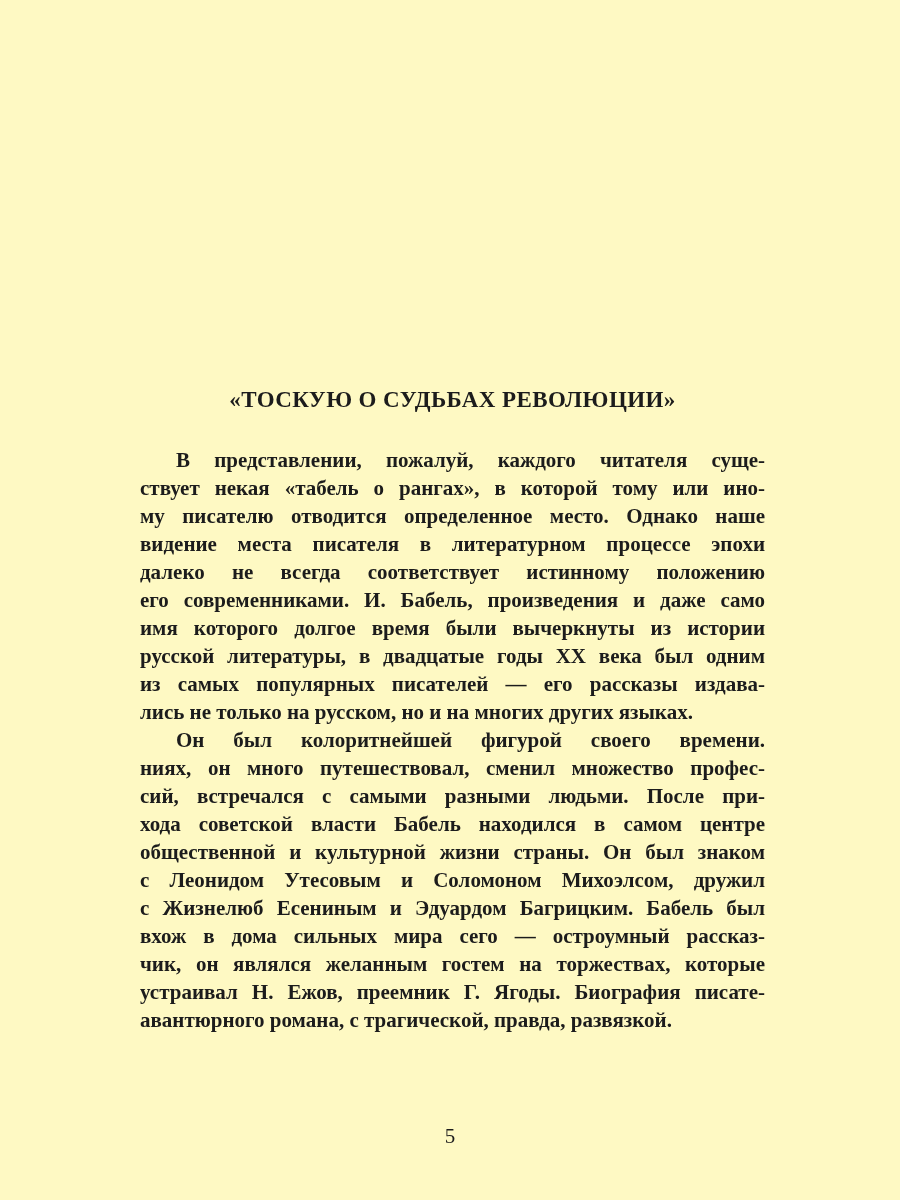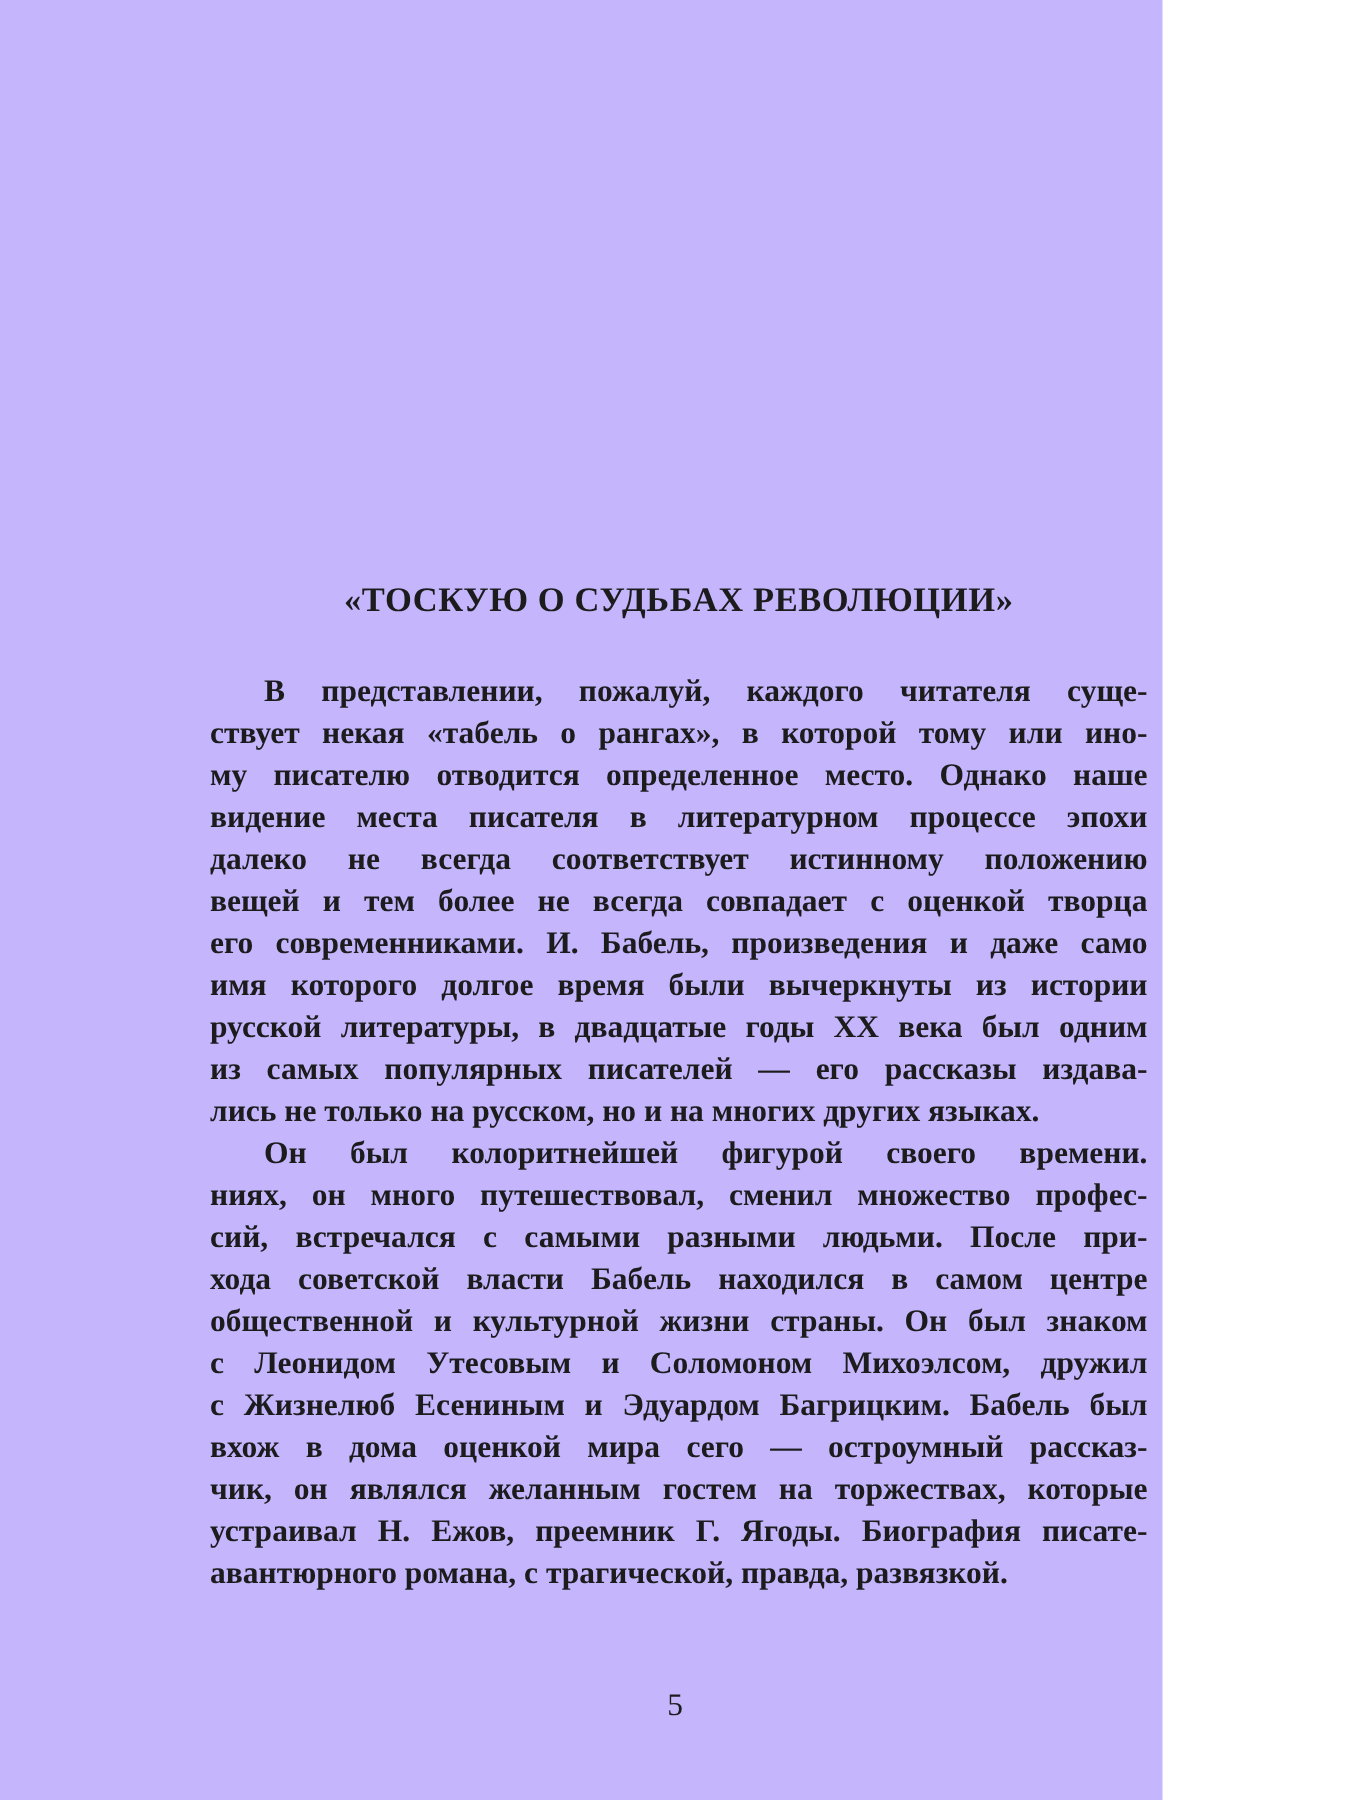--- a/index.html
+++ b/index.html
@@ -2,23 +2,23 @@
 <html><head>
 <meta charset="utf-8">
 <style>
   html, body {
     margin: 0;
     padding: 0;
     background: #ffffff;
   }
   .page {
     position: relative;
-    width: 775px;
+    width: 900px;
     height: 1200px;
-    background: #c4b5fd;
+    background: #fef9c3;
     color: #1c1c1c;
     font-family: "Liberation Serif", "DejaVu Serif", serif;
     overflow: hidden;
   }
   .content {
     position: absolute;
     left: 140px;
     top: 386px;
     width: 625px;
   }
@@ -62,35 +62,34 @@
 
 <div class="page">
   <div class="content">
     <h1 class="title">«ТОСКУЮ О СУДЬБАХ РЕВОЛЮЦИИ»</h1>
     <div class="paragraph">
         <div class="line first">В представлении, пожалуй, каждого читателя суще-</div>
         <div class="line">ствует некая «табель о рангах», в которой тому или ино-</div>
         <div class="line">му писателю отводится определенное место. Однако наше</div>
         <div class="line">видение места писателя в литературном процессе эпохи</div>
         <div class="line">далеко не всегда соответствует истинному положению</div>
-        <div class="line">вещей и тем более не всегда совпадает с оценкой творца</div>
         <div class="line">его современниками. И. Бабель, произведения и даже само</div>
         <div class="line">имя которого долгое время были вычеркнуты из истории</div>
         <div class="line">русской литературы, в двадцатые годы XX века был одним</div>
         <div class="line">из самых популярных писателей — его рассказы издава-</div>
         <div class="line last">лись не только на русском, но и на многих других языках.</div>
       </div>
     <div class="paragraph">
         <div class="line first">Он был колоритнейшей фигурой своего времени.</div>
         <div class="line">ниях, он много путешествовал, сменил множество профес-</div>
         <div class="line">сий, встречался с самыми разными людьми. После при-</div>
         <div class="line">хода советской власти Бабель находился в самом центре</div>
         <div class="line">общественной и культурной жизни страны. Он был знаком</div>
         <div class="line">с Леонидом Утесовым и Соломоном Михоэлсом, дружил</div>
         <div class="line">с Жизнелюб Есениным и Эдуардом Багрицким. Бабель был</div>
-        <div class="line">вхож в дома оценкой мира сего — остроумный рассказ-</div>
+        <div class="line">вхож в дома сильных мира сего — остроумный рассказ-</div>
         <div class="line">чик, он являлся желанным гостем на торжествах, которые</div>
         <div class="line">устраивал Н. Ежов, преемник Г. Ягоды. Биография писате-</div>
         <div class="line last">авантюрного романа, с трагической, правда, развязкой.</div>
       </div>
   </div>
   <div class="page-number">5</div>
 </div>
 
 </body></html>

